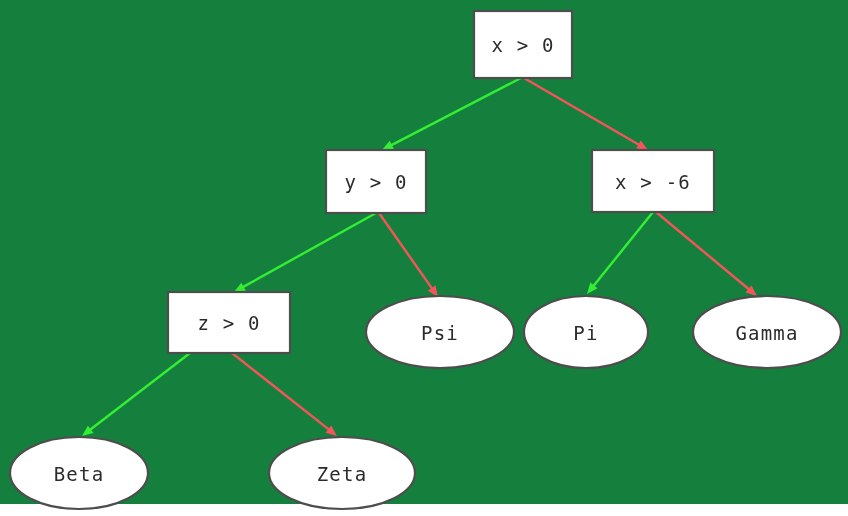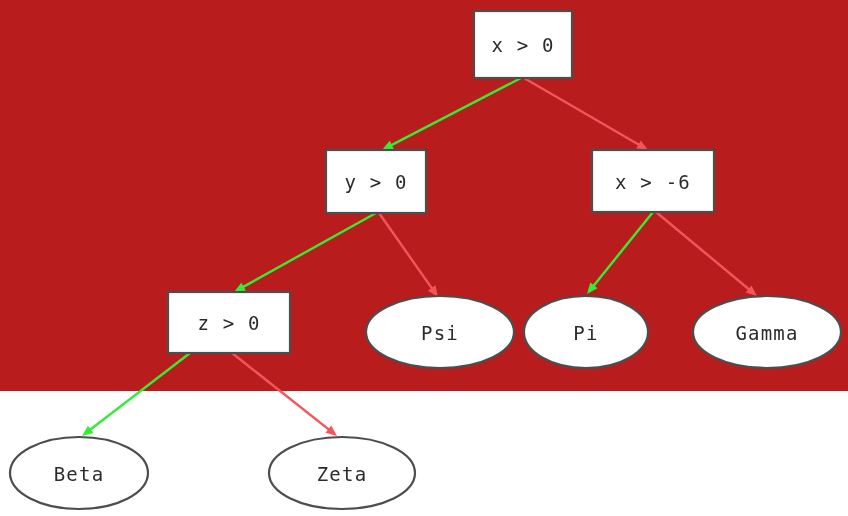--- a/index.html
+++ b/index.html
@@ -10,22 +10,22 @@
   }
   body {
     width: 848px;
     height: 516px;
     overflow: hidden;
     font-family: "DejaVu Sans Mono", "Liberation Mono", monospace;
   }
   #diagram-root {
     position: relative;
     width: 848px;
-    height: 391px;
-    background: #b91c1c;
+    height: 504px;
+    background: #15803d;
   }
   #tree-svg {
     position: absolute;
     top: 0;
     left: 0;
     width: 848px;
     height: 516px;
     display: block;
   }
   .node-shape {

